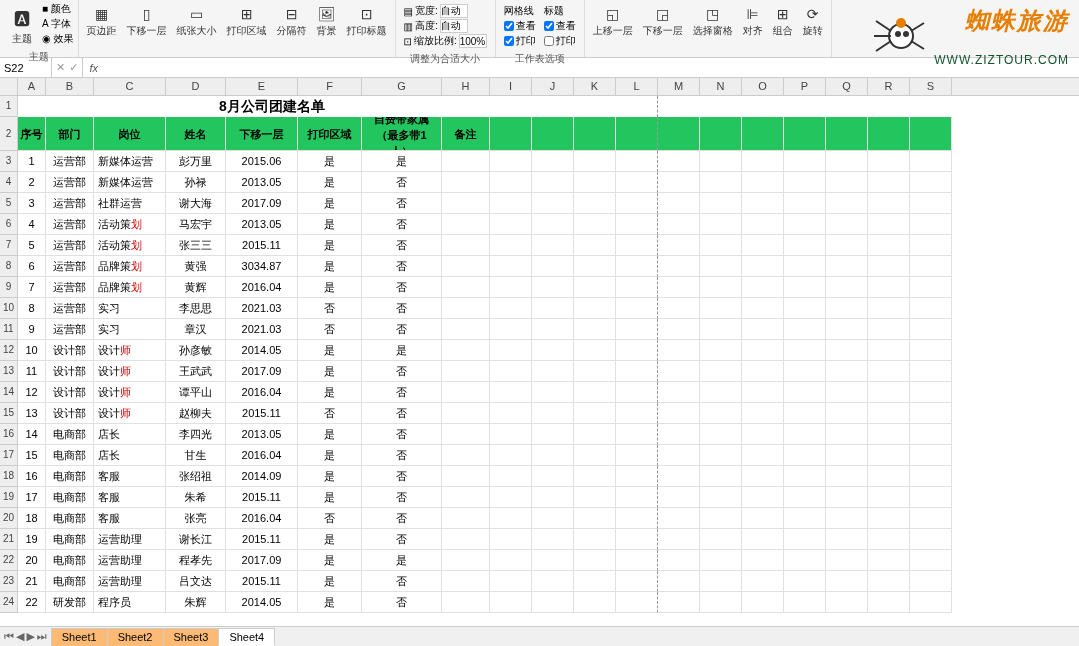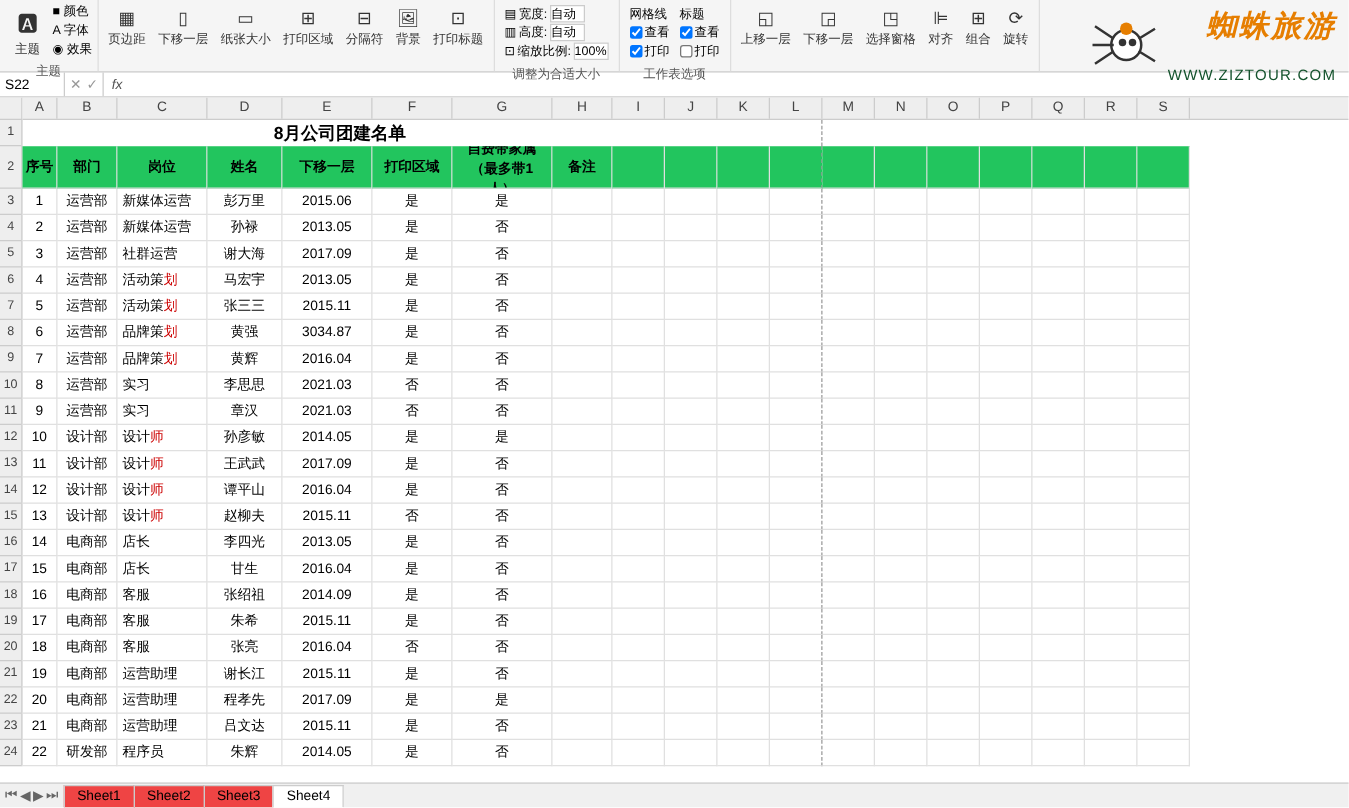--- a/index.html
+++ b/index.html
@@ -46,21 +46,21 @@
 .header-row .cell { background: #22c55e; font-weight: bold; height: 34px; line-height: 16px; display: flex; align-items: center; justify-content: center; }
 .header-row { height: 34px; }
 .row-h.header-rh { height: 34px; line-height: 33px; }
 .dashed-col { border-right: 1px dashed #999 !important; }
 .red-text { color: #c00; }
 .multiline { white-space: normal; line-height: 13px; padding-top: 3px; }
 
 
 .sheet-tabs { position: absolute; bottom: 0; left: 0; right: 0; height: 20px; border-top: 1px solid #ccc; display: flex; align-items: center; background: #f0f0f0; font-size: 11px; }
 .nav-btns { display: flex; gap: 2px; padding: 0 4px; color: #666; }
-.sheet-tab { padding: 2px 10px; border: 1px solid #ccc; border-bottom: none; background: #ef4444; cursor: pointer; margin-right: -1px; }
+.sheet-tab { padding: 2px 10px; border: 1px solid #ccc; border-bottom: none; background: #fdba74; cursor: pointer; margin-right: -1px; }
 .sheet-tab.active { background: #fff; border-bottom: 1px solid #fff; }
 
 
 .wA { width: 28px; } .wB { width: 48px; } .wC { width: 72px; } .wD { width: 60px; }
 .wE { width: 72px; } .wF { width: 64px; } .wG { width: 80px; } .wH { width: 48px; }
 .wX { width: 42px; }
 </style>
 </head>
 <body>
 

